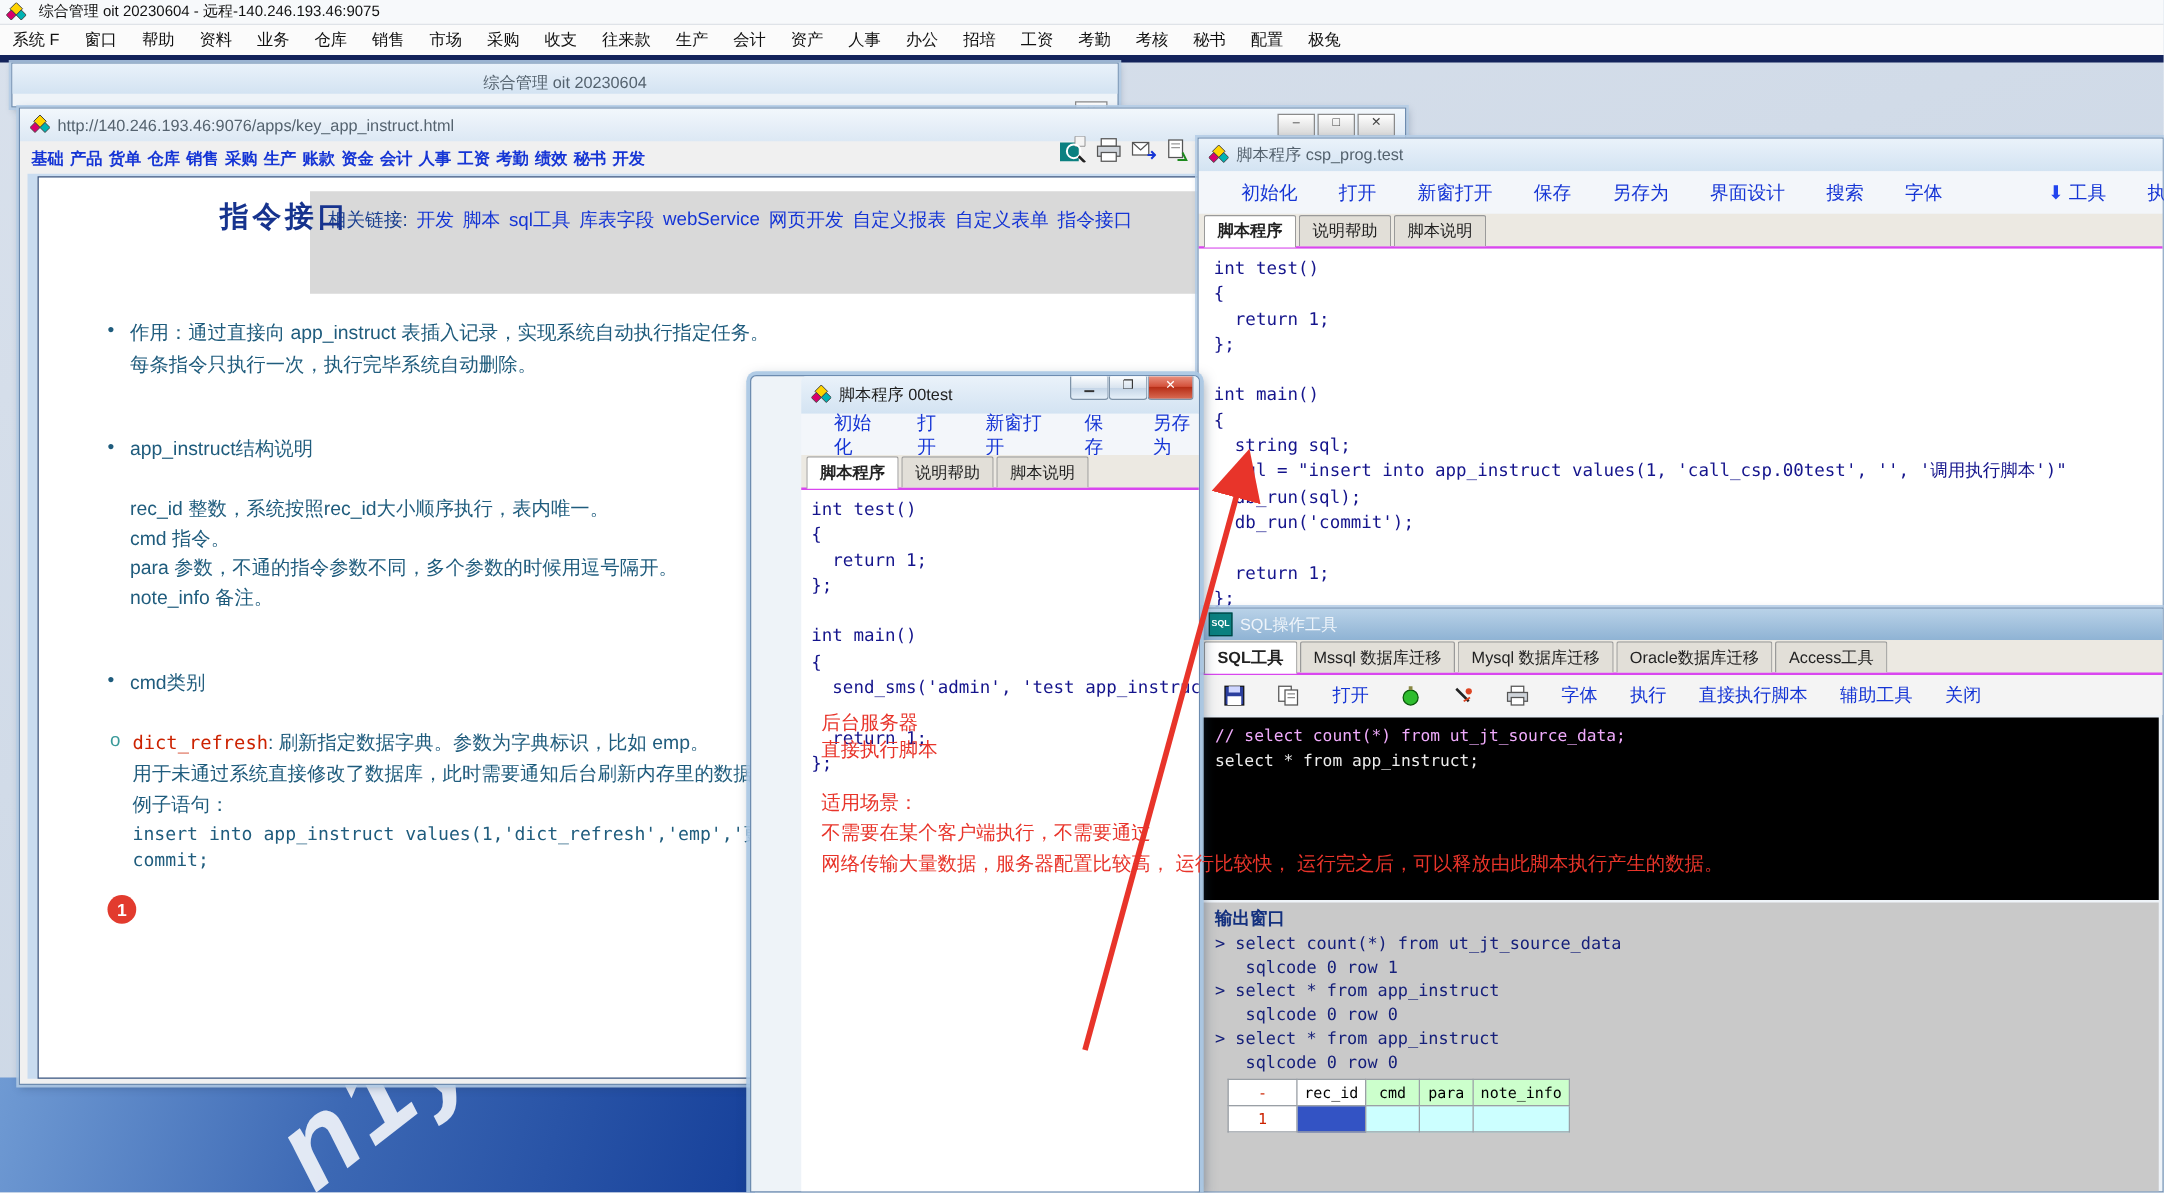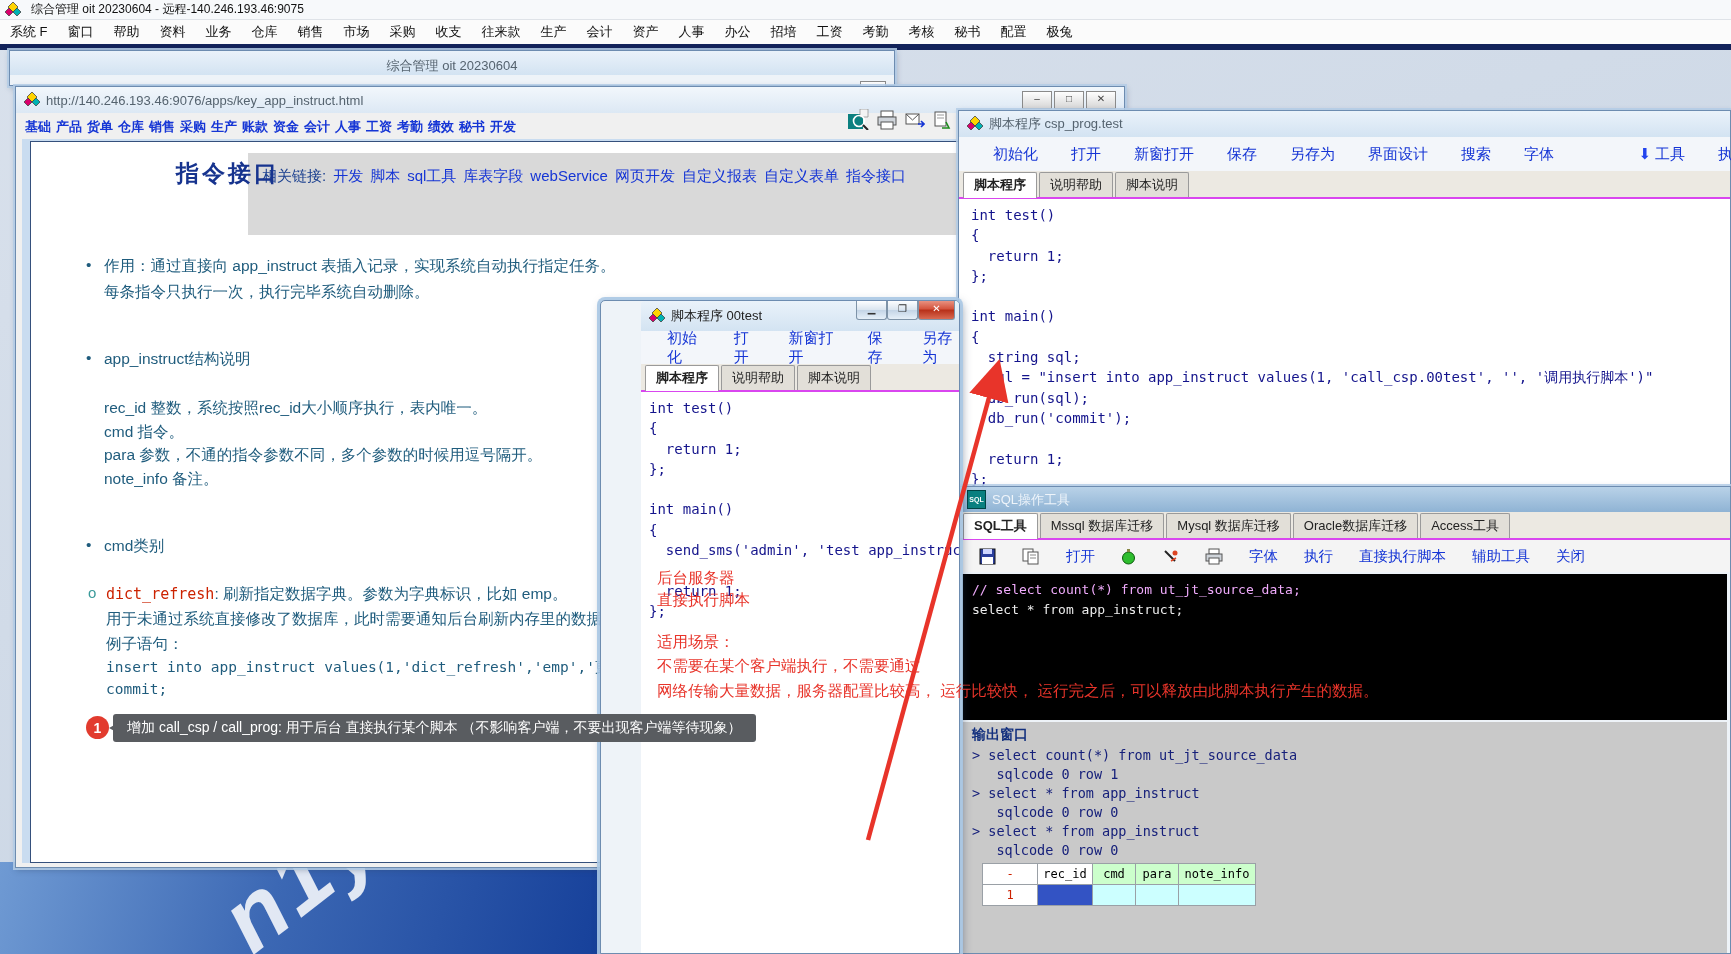--- a/index.html
+++ b/index.html
@@ -395,15 +395,14 @@
     </defs>
     <line x1="868" y1="840" x2="996" y2="372" stroke="#e8342a" stroke-width="4.5" marker-end="url(#ah)"></line>
   </svg>
   <div class="abs red-note" style="left:657px;top:568px;">后台服务器</div>
   <div class="abs red-note" style="left:657px;top:590px;">直接执行脚本</div>
   <div class="abs red-note" style="left:657px;top:632px;">适用场景：</div>
   <div class="abs red-note" style="left:657px;top:656px;">不需要在某个客户端执行，不需要通过</div>
   <div class="abs red-note" style="left:657px;top:681px;">网络传输大量数据，服务器配置比较高， 运行比较快， 运行完之后，可以释放由此脚本执行产生的数据。</div>
 
   <div class="abs badge" style="left:86px;top:716px;">1</div>
-  <div class="abs tooltipbar" style="left:113px;top:714px;">增加 call_csp / call_prog: 用于后台 直接执行某个脚本 （不影响客户端，不要出现客户端等待现象）</div>
 
 </div>
 
 </body></html>

